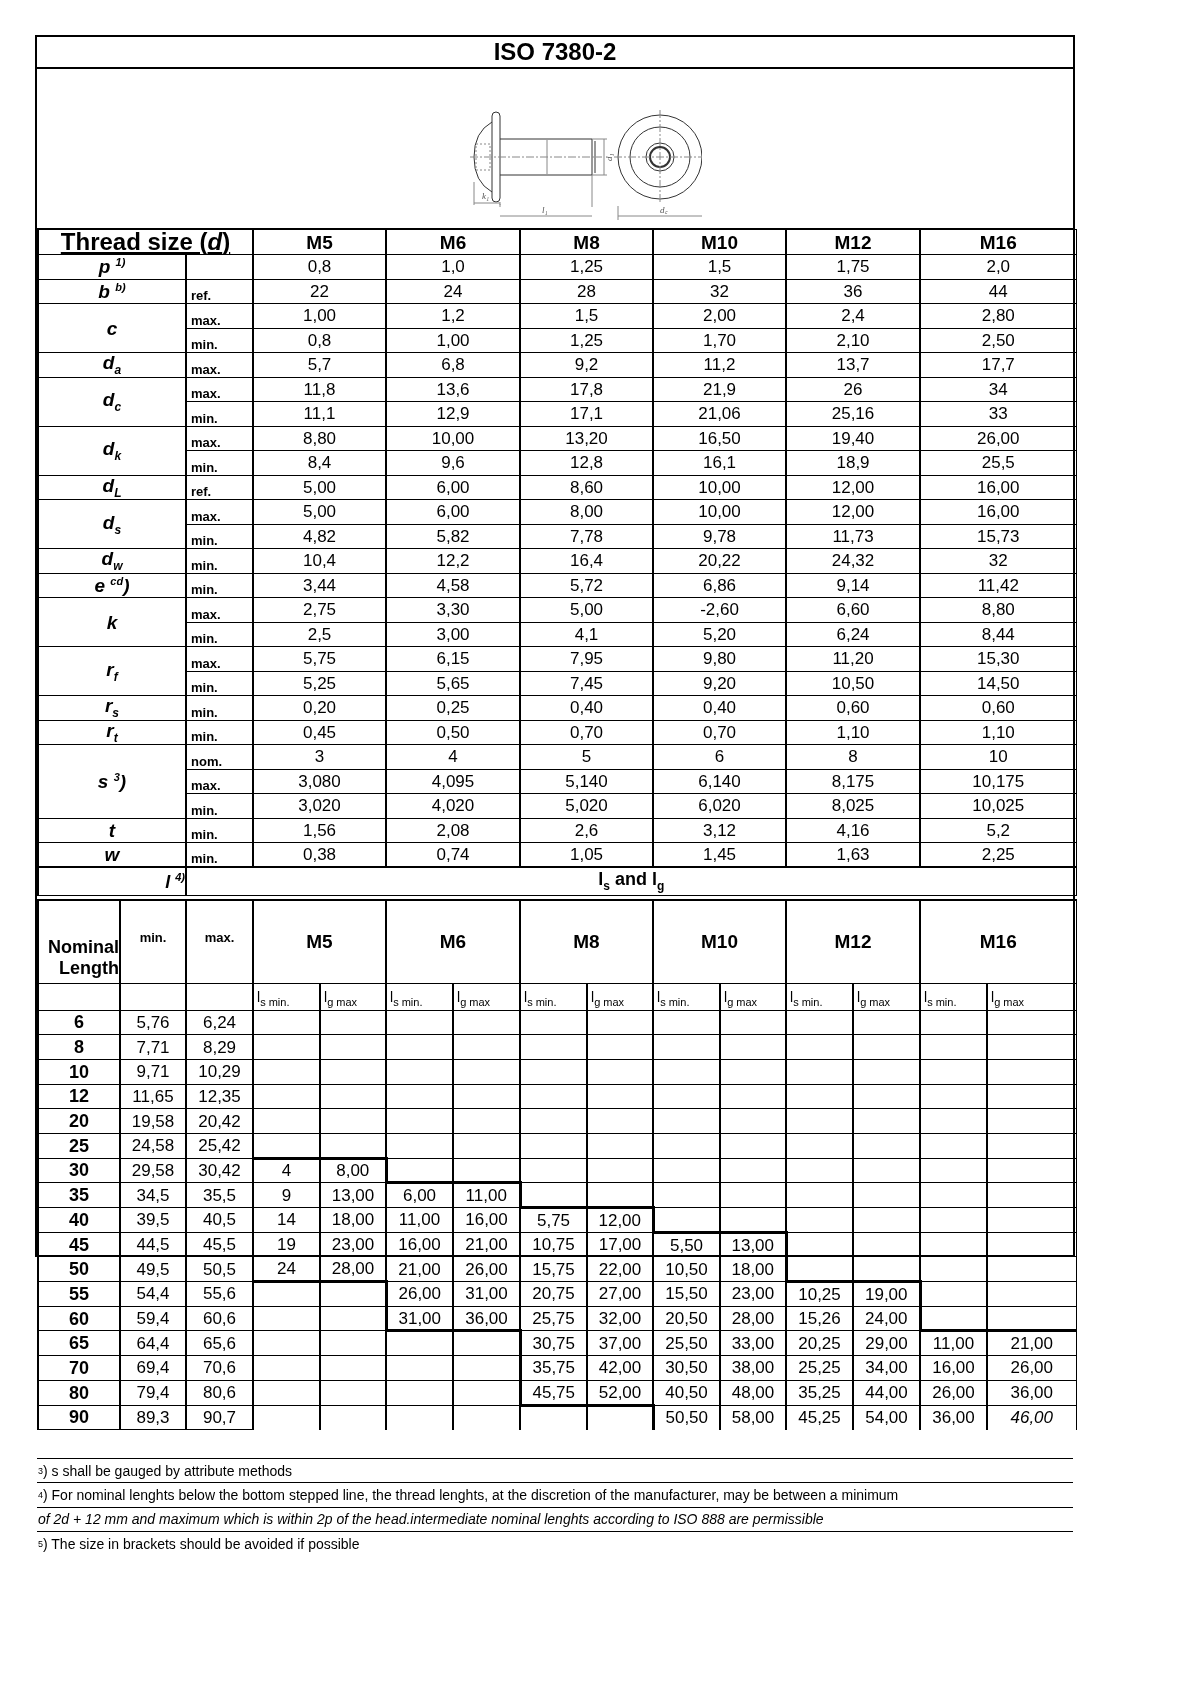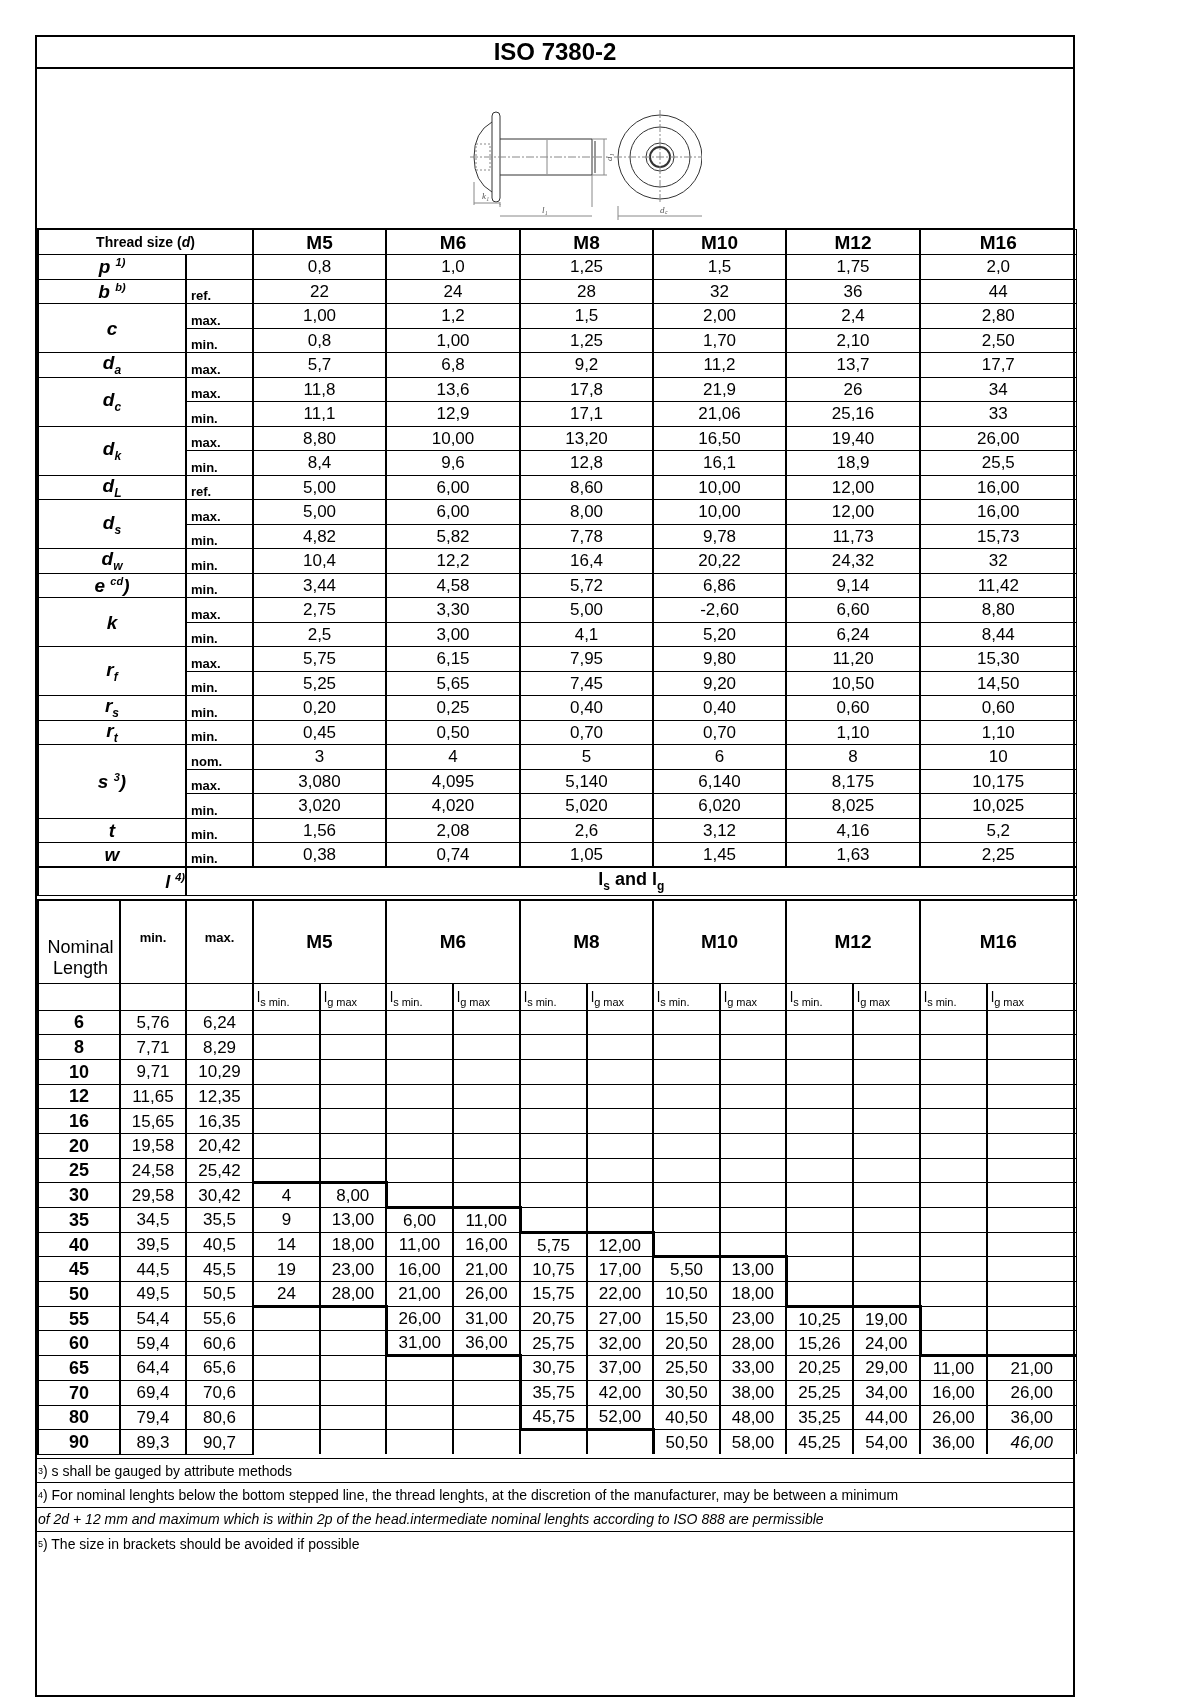--- a/index.html
+++ b/index.html
@@ -1,40 +1,40 @@
 <!DOCTYPE html>
 <html><head>
 <meta charset="utf-8">
 <style>
   html, body { margin: 0; padding: 0; background: #ffffff; }
   body { width: 1200px; height: 1697px; position: relative; font-family: "Liberation Sans", sans-serif; color: #000; }
-  .sheet { position: absolute; left: 35px; top: 35px; width: 1040px; height: 1662px; border: 2px solid #000; box-sizing: border-box; }
+  .sheet { position: absolute; left: 35px; top: 35px; width: 1040px; height: 1222px; border: 2px solid #000; box-sizing: border-box; }
   .title-row { position: absolute; left: 0; top: 0; width: 1036px; height: 30px; border-bottom: 2px solid #000; display: flex; align-items: center; justify-content: center; font-weight: bold; font-size: 24px; }
   .drawing-area { position: absolute; left: 0; top: 31px; width: 1036px; height: 160px; border-bottom: 2px solid #000; }
   .drawing-area svg { position: absolute; left: 405px; top: 14px; }
   table { border-collapse: collapse; position: absolute; left: 0; table-layout: fixed; }
   td { border: 1px solid #000; padding: 0; text-align: center; font-size: 17px; line-height: 1; overflow: hidden; white-space: nowrap; }
   .top-table { top: 192px; width: 1038px; }
   .top-table tr { height: 24.5px; }
   .top-table tr.hdr { height: 25px; }
   .hdr td { font-weight: bold; font-size: 19px; }
-  .hdr td.thread { font-size: 14px; }
+  .hdr td.thread { font-size: 24px; text-decoration: underline; }
   td.param { font-weight: bold; font-style: italic; font-size: 19px; }
   td.param sub { font-size: 12px; }
   td.param sup { font-size: 11px; }
   td.sub { text-align: left; font-size: 13px; font-weight: bold; vertical-align: bottom; padding-left: 4px; padding-bottom: 1px; }
   .top-table td, .bottom-table td { border-left: 2px solid #000; }
   .l-row td { font-size: 18px; }
   .bottom-table { top: 862px; width: 1038px; }
   .bottom-table tr { height: 24.7px; }
   .bottom-table tr.nom-hdr { height: 83px; }
   .bottom-table tr.sub-hdr { height: 27px; }
   .nom-hdr td.size { font-weight: bold; font-size: 19px; }
   .nom-hdr td.minmax { font-size: 13px; font-weight: bold; vertical-align: top; padding-top: 30px; }
-  .nom-hdr td.nomlabel { font-weight: normal; font-size: 18px; vertical-align: bottom; padding-bottom: 4px; text-align: center; padding-left: 3px; white-space: normal; line-height: 1.15; }
+  .nom-hdr td.nomlabel { font-weight: bold; font-size: 18px; vertical-align: bottom; padding-bottom: 4px; text-align: right; padding-left: 3px; white-space: normal; line-height: 1.15; }
   .sub-hdr td { font-size: 14px; vertical-align: bottom; text-align: left; padding-left: 3px; padding-bottom: 2px; }
   .sub-hdr sub { font-size: 11px; }
   td.nominal { font-weight: bold; font-size: 18px; }
   .step-top { border-top: 3px solid #000 !important; }
   .step-left { border-left: 3px solid #000 !important; }
   .footnotes { position: absolute; left: 0; top: 1421px; width: 1036px; }
   .fn { height: 24.3px; border-top: 1px solid #000; font-size: 14px; display: flex; align-items: center; padding-left: 1px; box-sizing: border-box; }
   .fn sup { font-size: 9px; vertical-align: top; }
   .fn.italic { font-style: italic; }
 </style>
@@ -477,37 +477,20 @@
           <td></td>
           <td></td>
           <td></td>
           <td></td>
           <td></td>
           <td></td>
           <td></td>
           <td></td>
         </tr>
         <tr>
-          <td class="nominal">16</td>
-          <td>15,65</td>
-          <td>16,35</td>
-          <td></td>
-          <td></td>
-          <td></td>
-          <td></td>
-          <td></td>
-          <td></td>
-          <td></td>
-          <td></td>
-          <td></td>
-          <td></td>
-          <td></td>
-          <td></td>
-        </tr>
-        <tr>
           <td class="nominal">20</td>
           <td>19,58</td>
           <td>20,42</td>
           <td></td>
           <td></td>
           <td></td>
           <td></td>
           <td></td>
           <td></td>
           <td></td>

